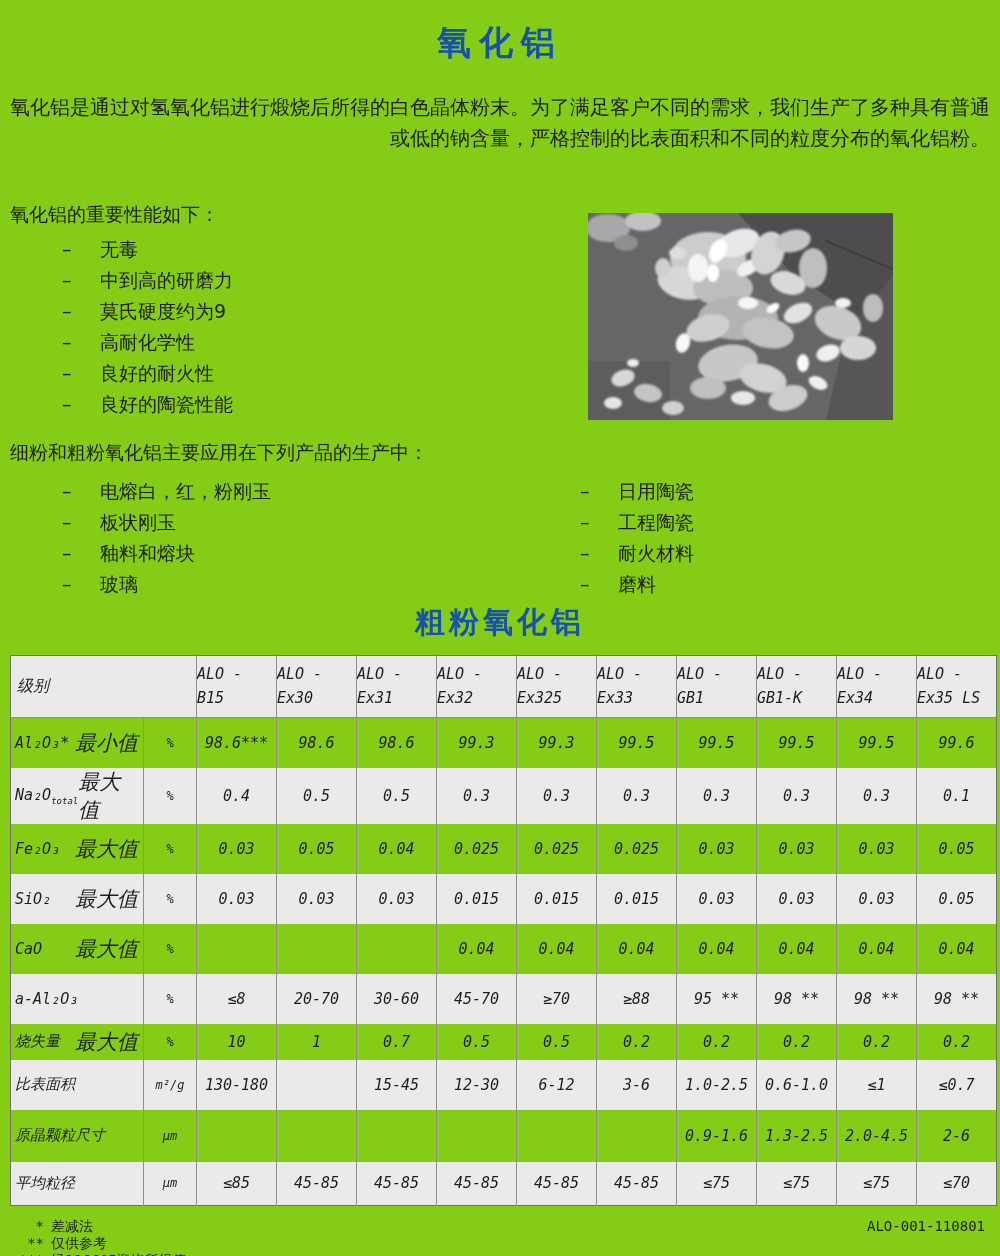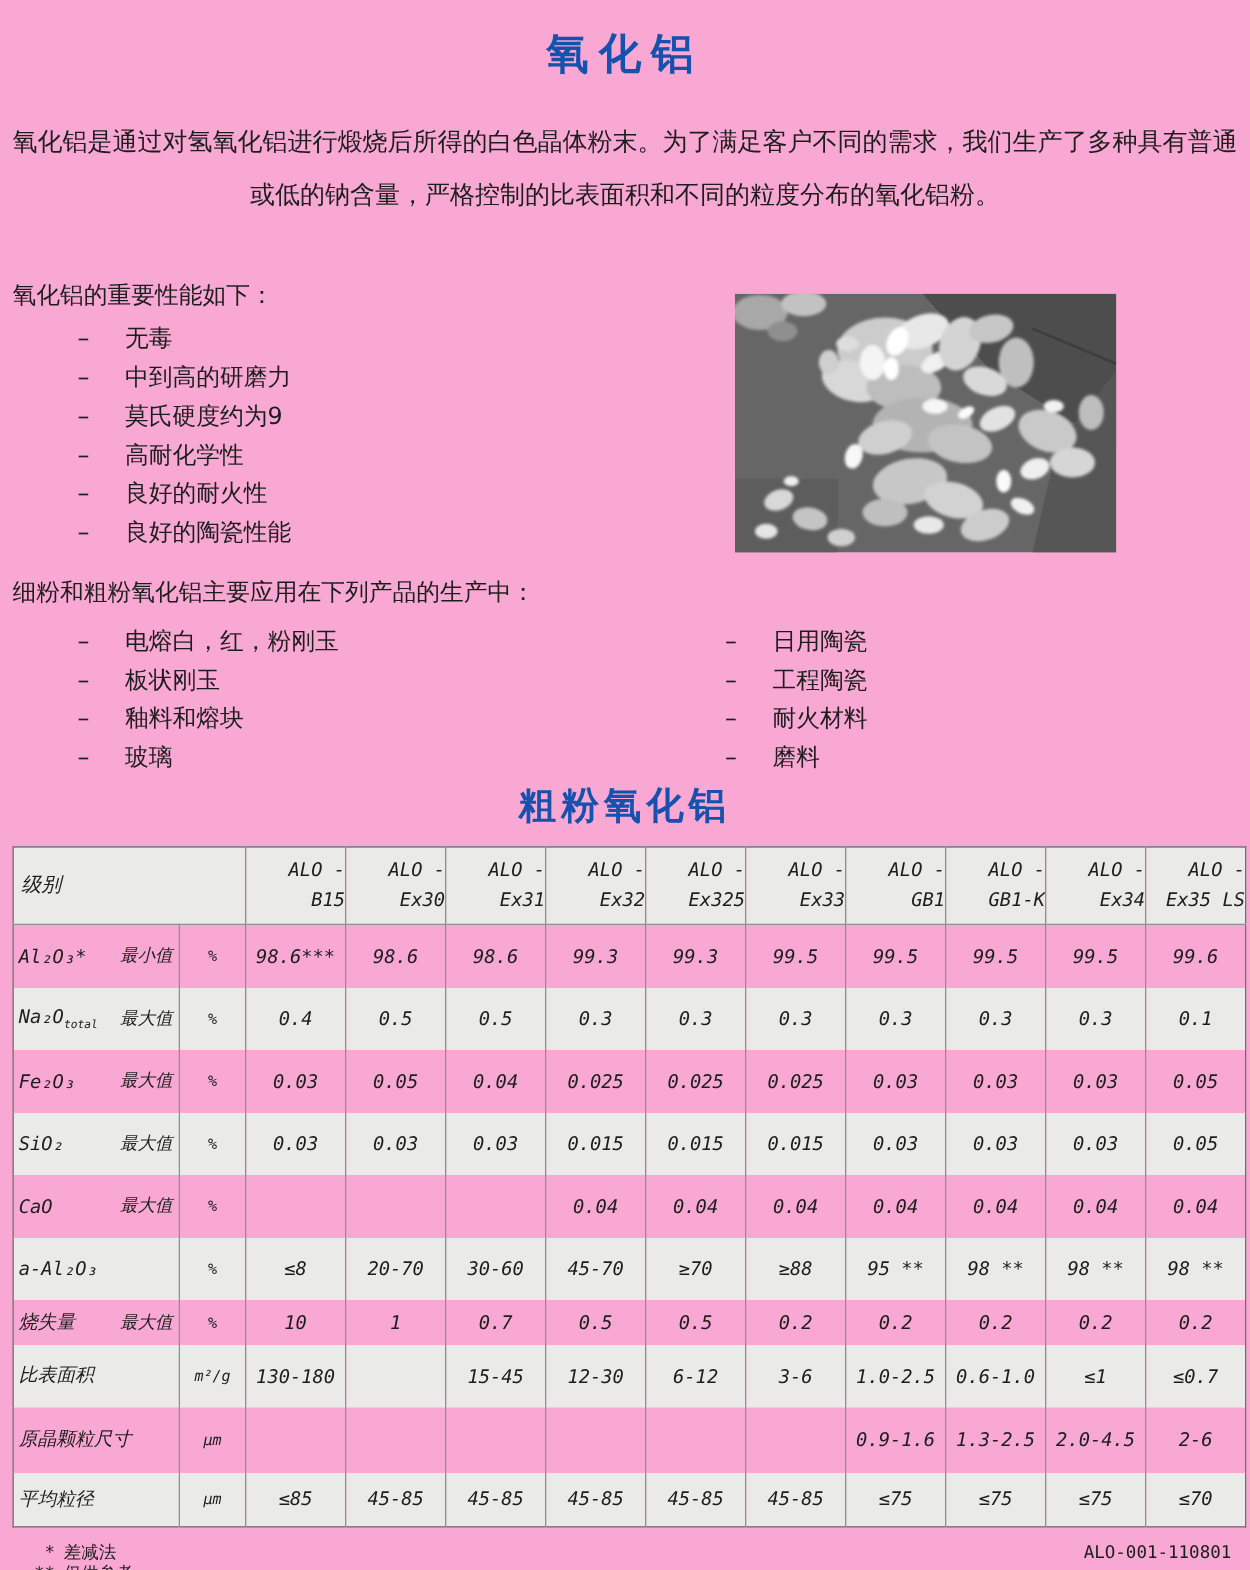--- a/index.html
+++ b/index.html
@@ -1,23 +1,23 @@
 <!DOCTYPE html>
 <html style="--blue: #1551ad;"><head>
 <meta charset="utf-8">
 <style>
   :root{ --blue:#1551ad; --row-gray:#eaeae8; --line:#8f8f8f; --ink:#1d1d1d; }
   *{box-sizing:border-box;}
   html,body{margin:0;padding:0;background:#ffffff;}
   body{font-family:"DejaVu Sans",sans-serif;color:var(--ink);}
-  .page{width:1000px;height:1256px;margin:0 auto;padding:0 10px;position:relative;overflow:hidden;background:#f9a8d4;}
+  .page{width:1000px;height:1256px;margin:0 auto;padding:0 10px;position:relative;overflow:hidden;background:#84cc16;}
 
   .h1{margin:0;padding-top:20px;text-align:center;font-size:34px;font-weight:bold;
       color:var(--blue);letter-spacing:8px;}
-  .intro{margin:26px 0 0 0;font-size:20px;line-height:42px;text-align:center;}
+  .intro{margin:26px 0 0 0;font-size:20px;line-height:31px;text-align:right;}
 
   .props-row{display:flex;align-items:flex-end;margin-top:46px;}
   .props-left{width:560px;flex:0 0 auto;}
   .sub-heading{margin:0;font-size:19px;line-height:28px;}
   .dash-list{margin-top:6px;}
   .dash-item{display:flex;font-size:19px;line-height:31px;}
   .dash{width:38px;margin-left:52px;flex:0 0 auto;}
   .apps-right .dash{margin-left:70px;}
   .sem-box{width:305px;height:207px;margin-left:auto;margin-right:97px;margin-top:-6px;flex:0 0 auto;}
   .sem-box svg{display:block;}
@@ -31,30 +31,30 @@
   .h2.coarse{margin-top:2px;}
 
   table.grades{border-collapse:collapse;table-layout:fixed;width:986px;margin-top:12px;
                border:1px solid #6f6f6f;font-size:15px;font-style:italic;}
   .grades th,.grades td{border-left:1px solid var(--line);padding:0;overflow:hidden;}
   .grades th:first-child,.grades td:first-child{border-left:none;}
   .grades thead th{background:var(--row-gray);border-bottom:1px solid var(--line);
                    font-weight:normal;height:62px;vertical-align:middle;}
   .grades thead th.corner{text-align:left;padding-left:6px;font-size:16px;}
   .col-head{font-family:"DejaVu Sans Mono","DejaVu Sans",monospace;font-size:15px;
-            line-height:1.55;text-align:right;}
+            line-height:1.55;text-align:left;}
   .grades tbody tr{height:50px;}
   .grades tbody tr:nth-child(7){height:36px;}
   .grades tbody tr:nth-child(9){height:52px;}
   .grades tbody tr:nth-child(10){height:44px;}
   .grades tbody tr:nth-child(even){background:var(--row-gray);}
   .lab-in{display:flex;justify-content:space-between;align-items:center;padding:0 5px 0 4px;}
   .nm{font-family:"DejaVu Sans Mono","DejaVu Sans",monospace;font-size:15px;white-space:nowrap;}
   .nmsub{font-size:9px;}
-  .qual{font-size:14px;}
+  .qual{font-size:21px;}
   td.unit{text-align:center;font-family:"DejaVu Sans Mono","DejaVu Sans",monospace;font-size:12px;}
   td.val{text-align:center;font-family:"DejaVu Sans Mono","DejaVu Sans",monospace;font-size:15px;}
 
   .foot{position:relative;margin-top:12px;font-size:14px;line-height:17px;}
   .fn-row{display:flex;}
   .fn-marker{width:34px;text-align:right;margin-right:7px;flex:0 0 auto;
              font-family:"DejaVu Sans Mono","DejaVu Sans",monospace;}
   .doc-code{position:absolute;top:0;right:5px;
             font-family:"DejaVu Sans Mono","DejaVu Sans",monospace;font-size:14px;}
 </style>

